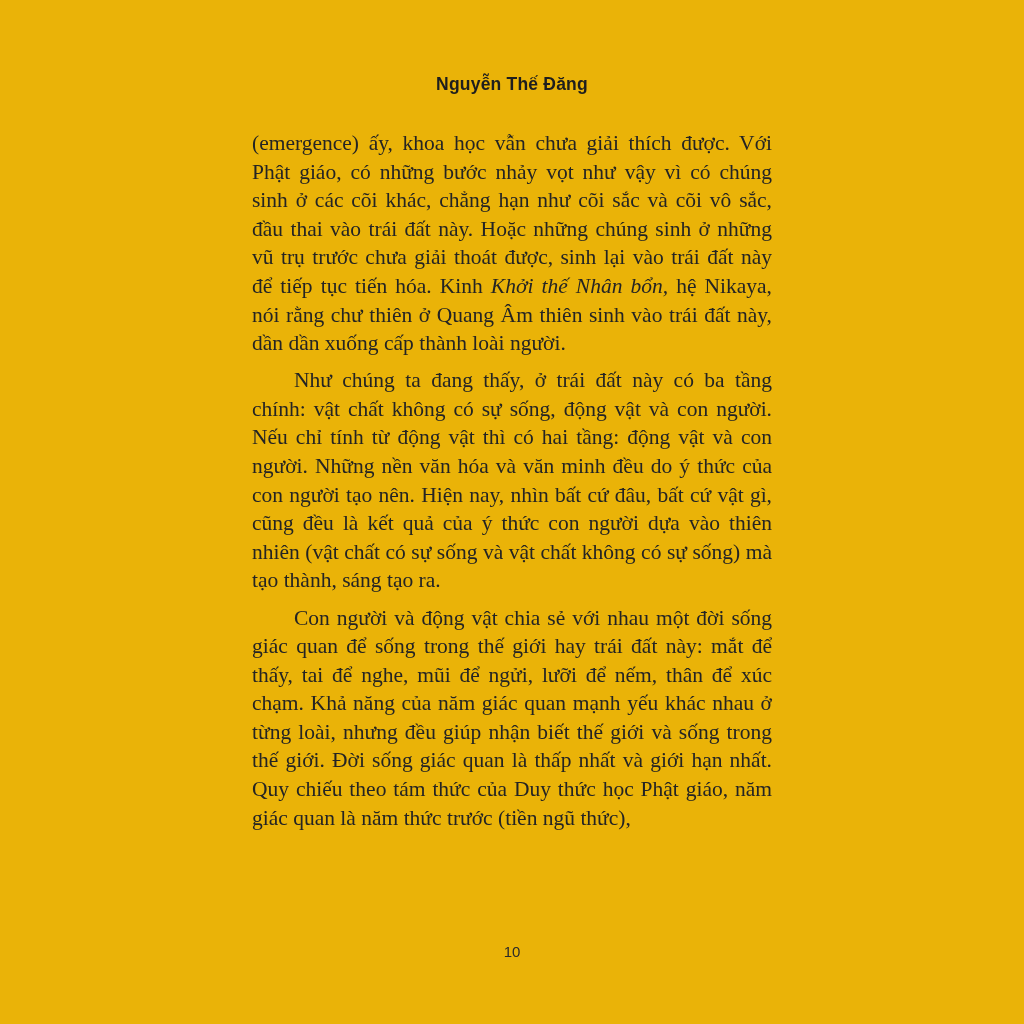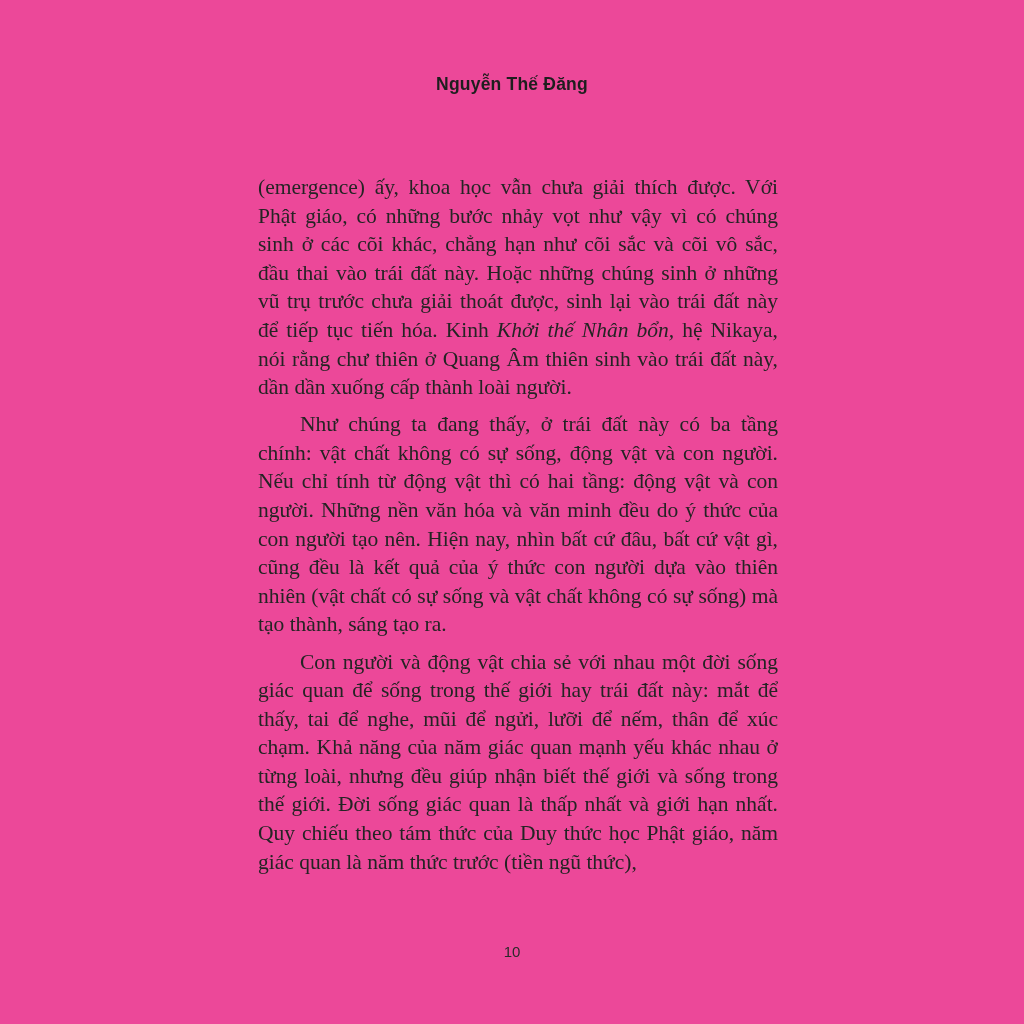--- a/index.html
+++ b/index.html
@@ -4,47 +4,46 @@
 <style>
   html, body {
     margin: 0;
     padding: 0;
     background: #ffffff;
   }
   .page {
     position: relative;
     width: 1024px;
     height: 1024px;
-    background: #ec4899;
+    background: #eab308;
     overflow: hidden;
   }
   .running-header {
     position: absolute;
     top: 74px;
     left: 0;
     width: 1024px;
     text-align: center;
     font-family: "Liberation Sans", "DejaVu Sans", sans-serif;
     font-size: 17.5px;
     font-weight: 600;
     letter-spacing: 0.2px;
     color: #1e1e1e;
   }
   .text-block {
     position: absolute;
     top: 129px;
-    left: 258px;
+    left: 252px;
     width: 520px;
     font-family: "Liberation Serif", "DejaVu Serif", serif;
     font-size: 21.5px;
     line-height: 28.6px;
     color: #242424;
     text-align: justify;
     text-justify: inter-word;
-    margin-top: 44px;
   }
   .text-block p {
     margin: 0 0 8.5px 0;
   }
   .text-block p.indent {
     text-indent: 42px;
   }
   .text-block em {
     font-style: italic;
   }

